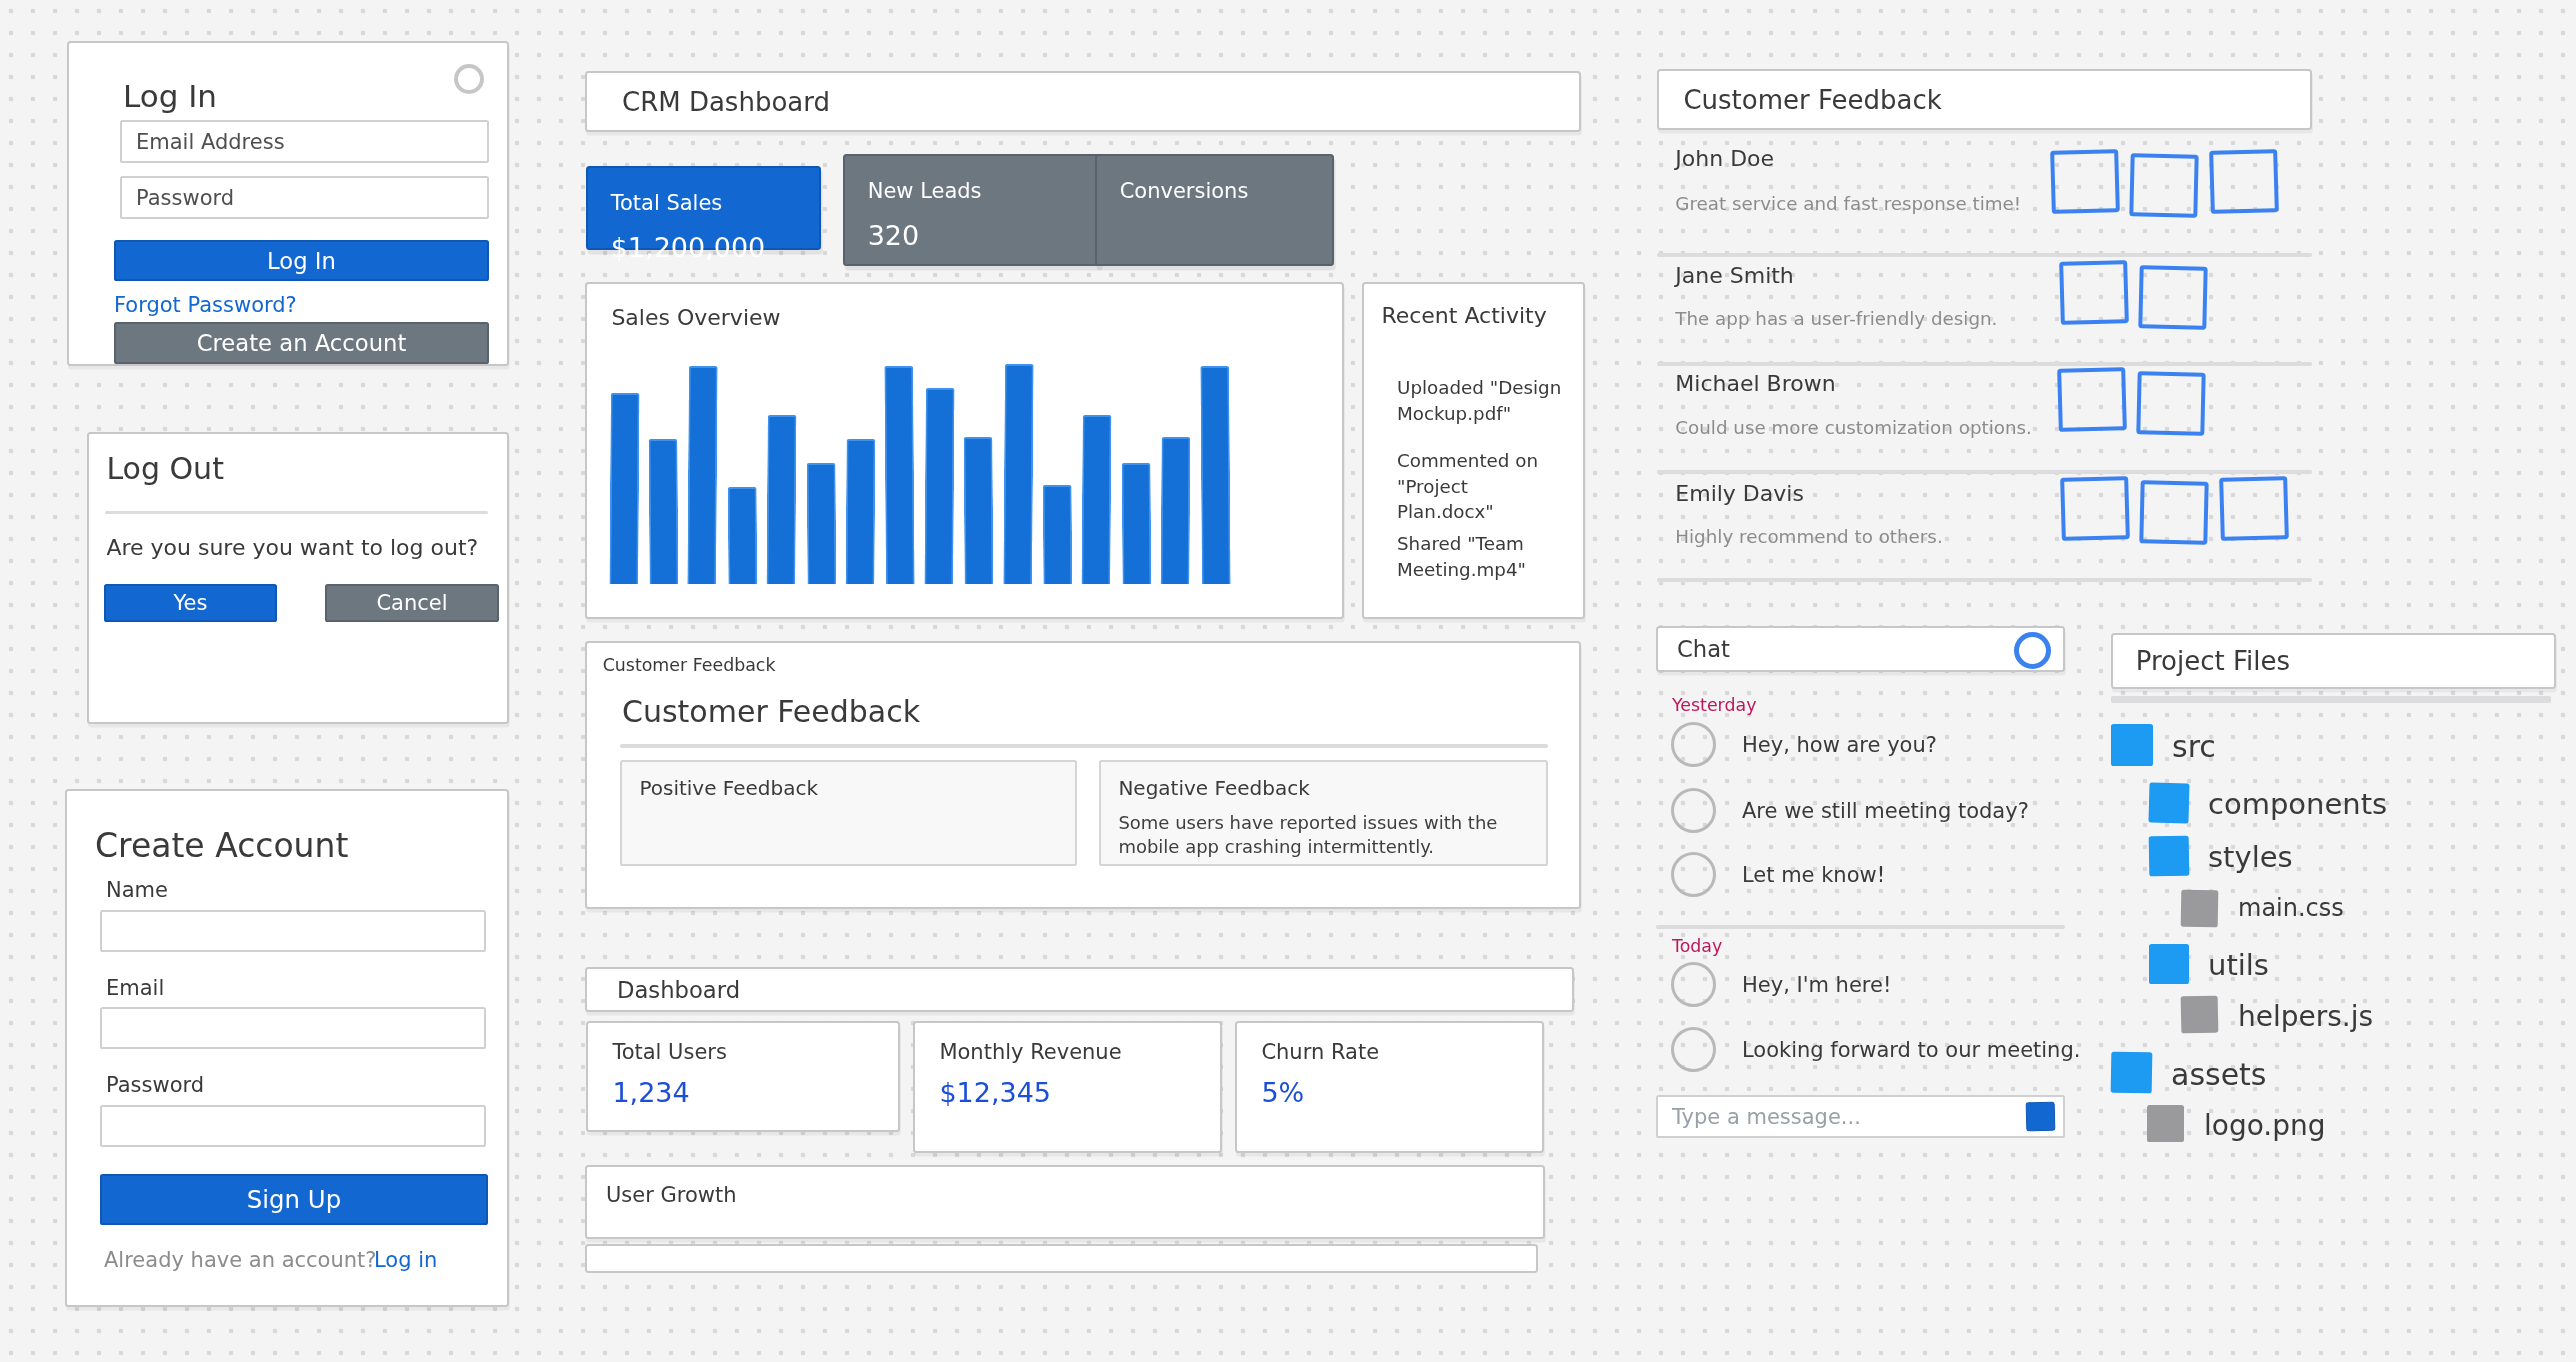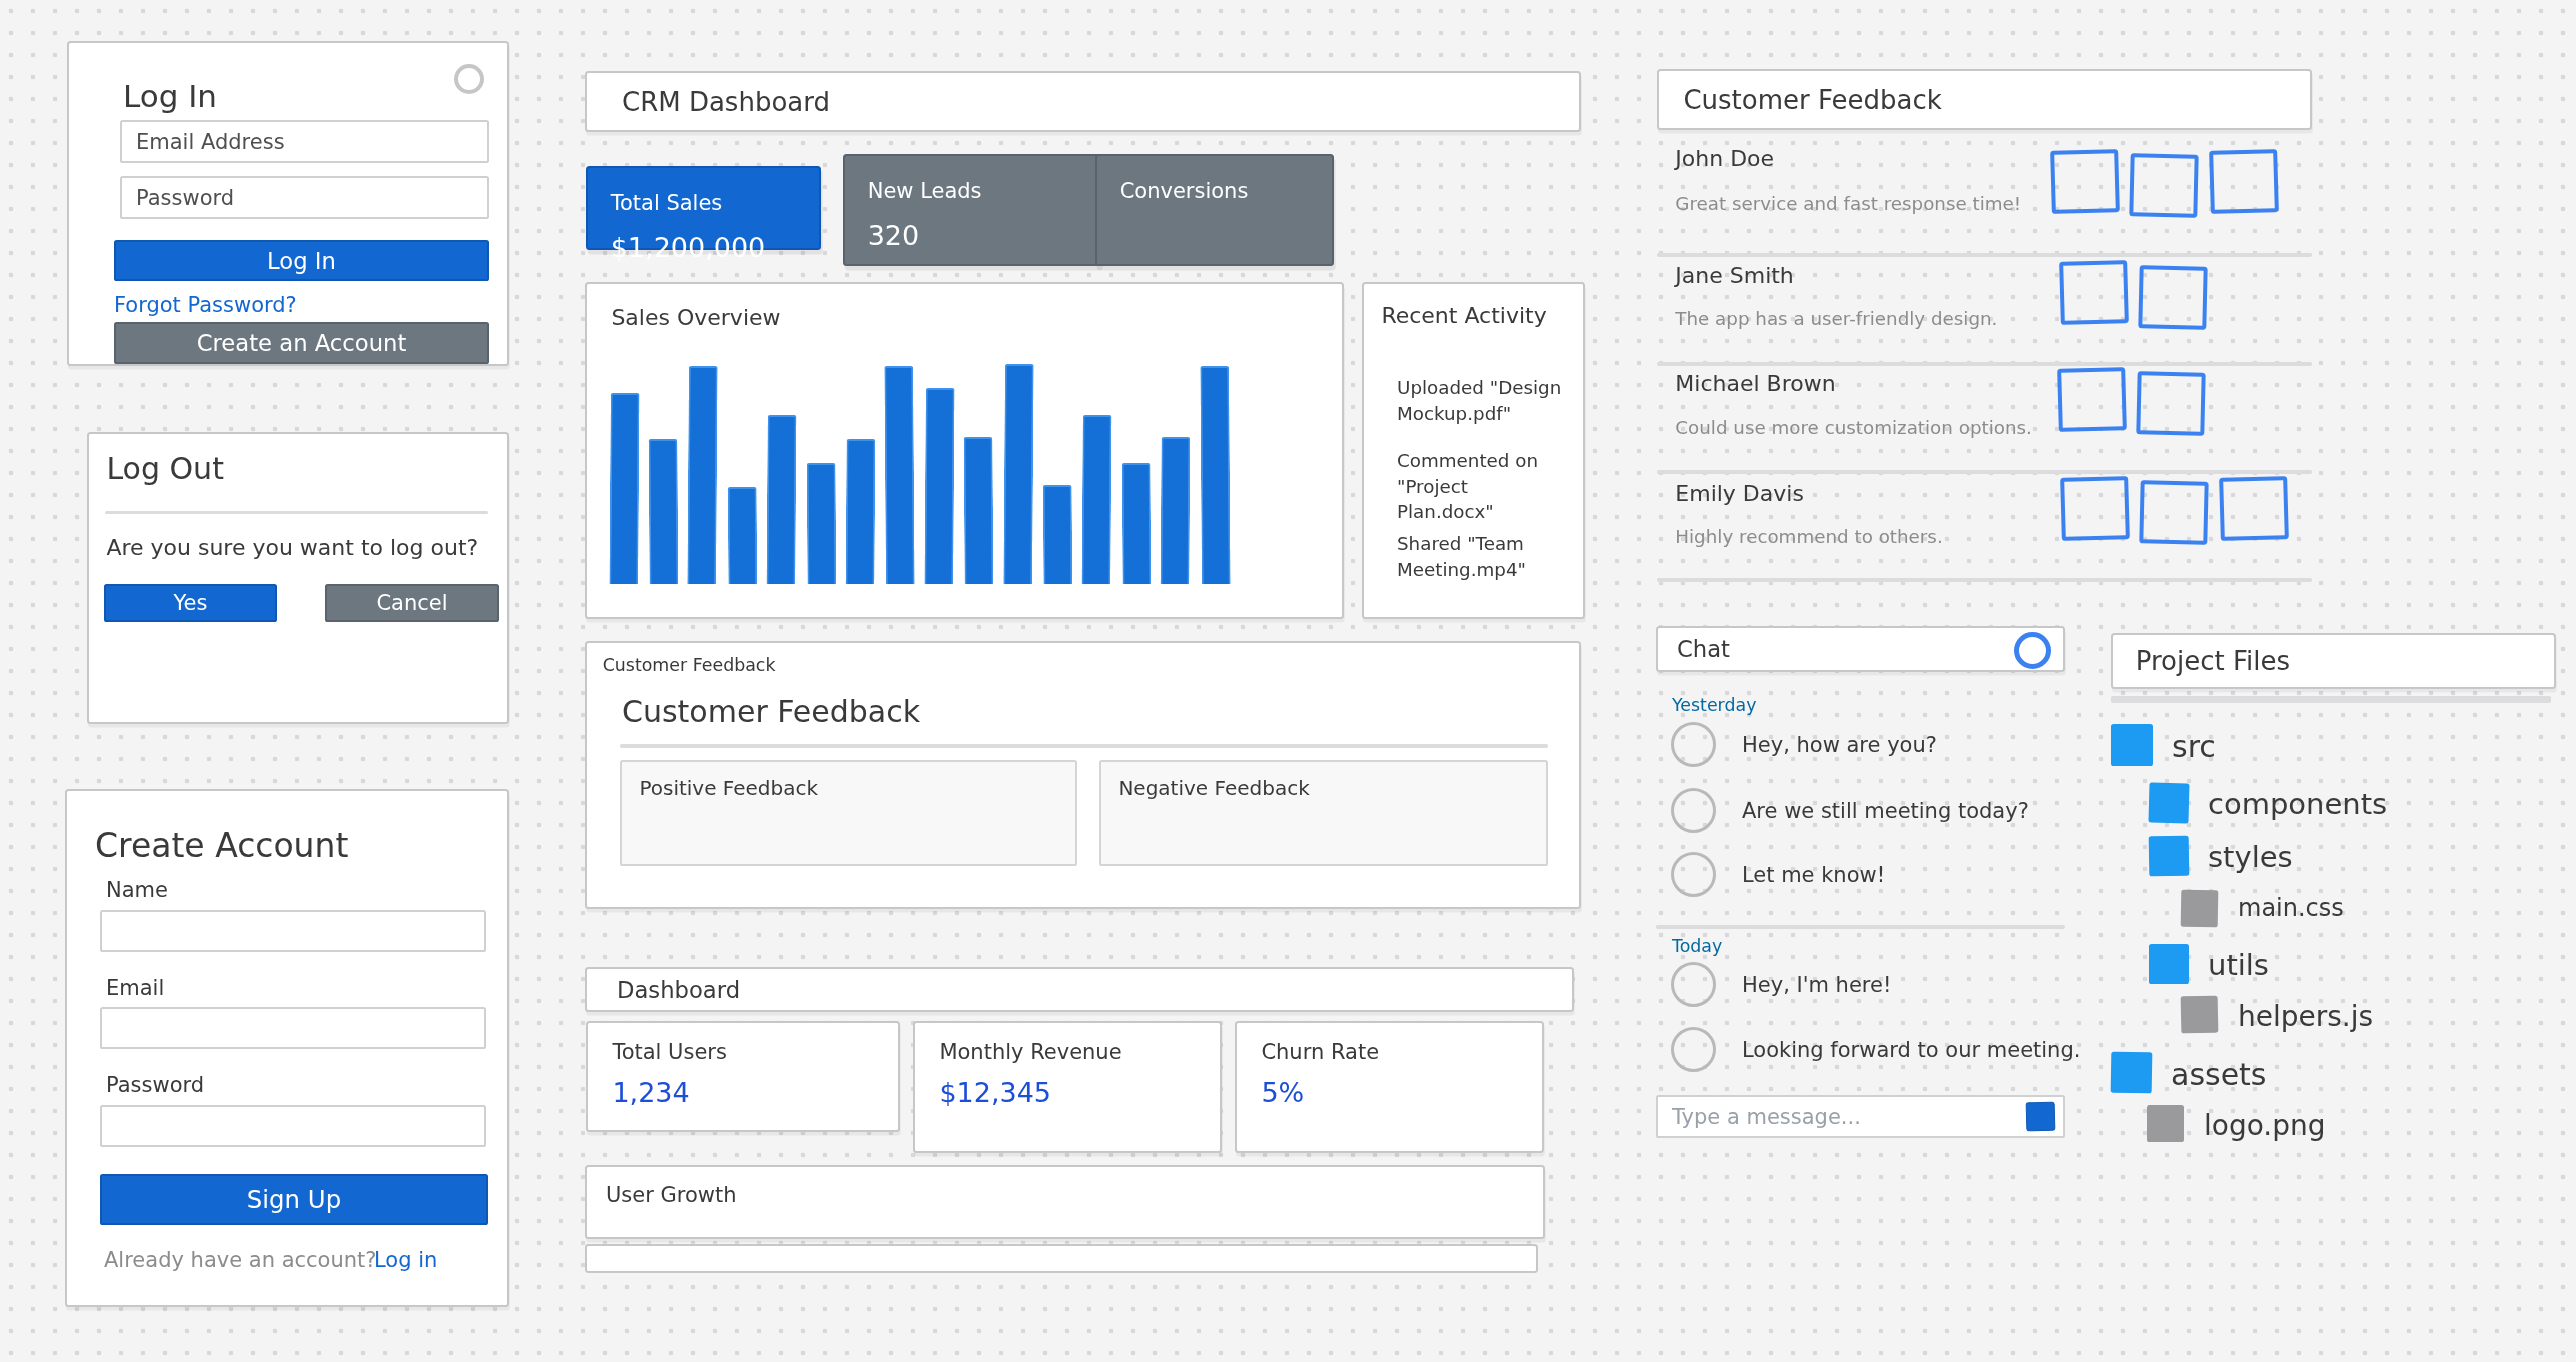--- a/index.html
+++ b/index.html
@@ -63,21 +63,21 @@
     position:absolute;width:45px;height:45px;box-sizing:border-box;
     border:3.5px solid #b9b9bb;border-radius:50%;background:transparent;
   }
   .circle-icon{position:absolute;border-radius:50%;box-sizing:border-box;}
   .fsq{position:absolute;border-radius:2.6px;}
   .fsq-folder{background:#1d9af2;}
   .fsq-file{background:#9a9a9c;}
   .metric-value{color:#1d4ed8;}
   .link{color:#1268d0;}
   .muted{color:#8c8c8c;}
-  .section-label{color:#0369a1;}
+  .section-label{color:#be185d;}
 </style>
 </head>
 <body>
 
 <div class="panel" style="left:67px;top:41px;width:442px;height:325px;">
   <div class="txt" style="left:54px;top:35px;font-size:31px;">Log In</div>
   <div class="circle-icon" style="right:22.7px;top:21px;width:30px;height:30px;border:4.4px solid #c6c6c8;"></div>
   <input class="input" type="text" style="left: 51px; top: 77px; width: 369px; height: 43px;" placeholder="Email Address">
   <input class="input" type="text" style="left: 51px; top: 133px; width: 369px; height: 43px;" placeholder="Password">
   <button class="btn btn-blue" style="left:45px;top:197px;width:375px;height:41px;font-size:22.7px;">Log In</button>
@@ -154,20 +154,21 @@
 
 <div class="panel" style="left:585px;top:641px;width:996px;height:268px;">
   <div class="txt" style="left:15.7px;top:12.2px;font-size:17.4px;">Customer Feedback</div>
   <div class="txt" style="left:35px;top:51px;font-size:30px;">Customer Feedback</div>
   <div class="divider" style="left:33px;top:101px;width:928px;height:3.5px;"></div>
   <div style="position:absolute;left:33px;top:117px;width:457px;height:106px;background:#f8f8f9;border:2.6px solid #d5d5d7;border-radius:2.6px;box-sizing:border-box;">
     <div class="txt" style="left:17.4px;top:14px;font-size:20px;">Positive Feedback</div>
   </div>
   <div style="position:absolute;left:512px;top:117px;width:449px;height:106px;background:#f8f8f9;border:2.6px solid #d5d5d7;border-radius:2.6px;box-sizing:border-box;">
     <div class="txt" style="left:17.4px;top:14px;font-size:20px;">Negative Feedback</div>
+    <div style="position:absolute;left:17.4px;top:49px;width:410px;font-size:18px;line-height:1.35;color:#3f3f3f;">Some users have reported issues with the mobile app crashing intermittently.</div>
   </div>
 </div>
 
 <div class="panel titlebar" style="left:585px;top:967px;width:989px;height:45px;">
   <span style="margin-left:30px;font-size:22.7px;">Dashboard</span>
 </div>
 
 <div class="panel" style="left:586px;top:1021px;width:314px;height:111px;">
   <div class="txt" style="left:24.4px;top:17.4px;font-size:21px;">Total Users</div>
   <div class="txt metric-value" style="left:24.4px;top:54px;font-size:27px;">1,234</div>

